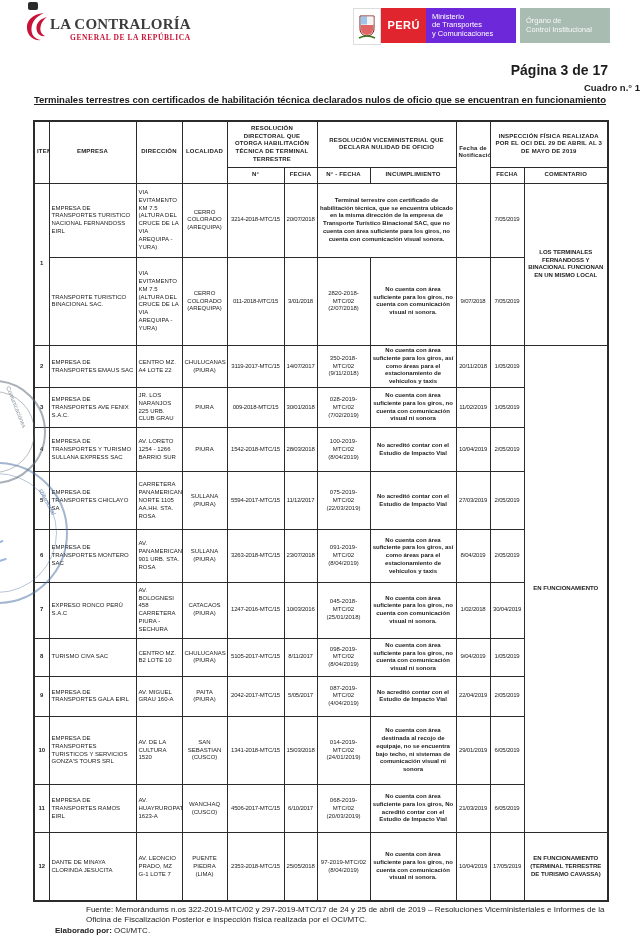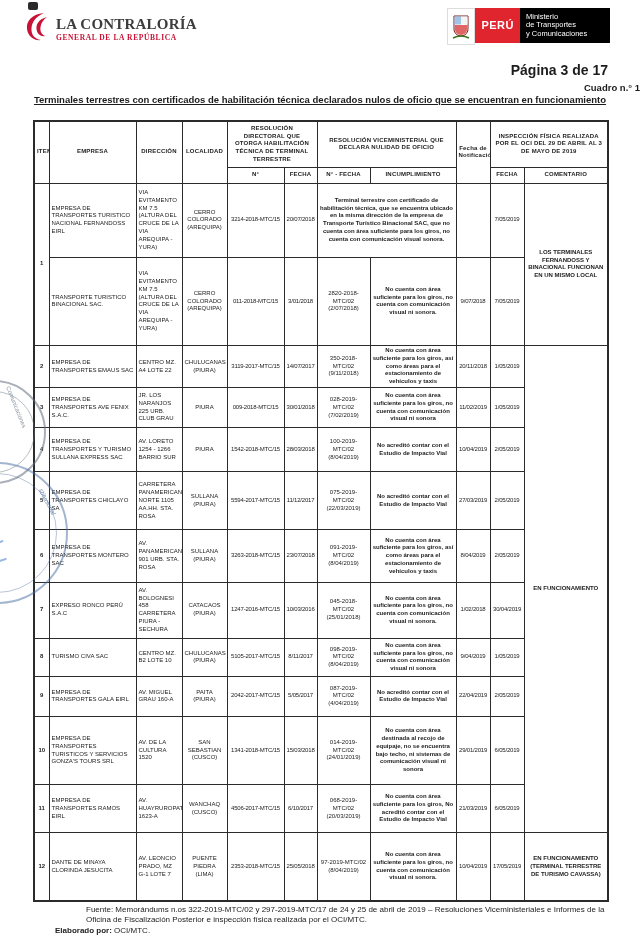--- a/index.html
+++ b/index.html
@@ -5,28 +5,28 @@
   html,body{margin:0;padding:0;}
   body{
     width:640px;height:939px;position:relative;background:#ffffff;
     font-family:"Liberation Sans","DejaVu Sans",sans-serif;color:#1c1c1c;
     overflow:hidden;
   }
   
   .scan-mark{position:absolute;left:28px;top:2px;width:10px;height:8px;background:#2a2a2a;border-radius:2px;}
   .hdr{position:absolute;left:0;top:8px;width:640px;height:44px;}
   .contraloria{position:absolute;left:24px;top:2px;display:flex;align-items:center;}
-  .contraloria .txt{margin-left:6px;line-height:1;}
+  .contraloria .txt{line-height:1;text-align:right;}
   .contraloria .l1{font-size:15px;font-weight:bold;color:#3d3d3f;letter-spacing:.2px;font-family:"Liberation Serif","DejaVu Serif",serif;}
   .contraloria .l2{font-size:7.5px;color:#c81237;font-weight:bold;letter-spacing:.6px;margin-top:2px;font-family:"Liberation Serif","DejaVu Serif",serif;}
   .gob{position:absolute;right:30px;top:0;display:flex;height:35px;}
   .escudo{width:26px;height:35px;background:#fff;border:1px solid #ddd;display:flex;align-items:center;justify-content:center;}
   .block{display:flex;align-items:center;padding:0 6px;color:#fff;line-height:1.15;}
   .blk-peru{background:#e0252f;font-weight:bold;font-size:11px;letter-spacing:.5px;}
-  .blk-mtc{background:#000000;font-size:7.5px;width:78px;}
+  .blk-mtc{background:#6d28d9;font-size:7.5px;width:78px;}
   .blk-oci{background:#a9bcb1;font-size:7.5px;width:78px;margin-left:4px;color:#f6f8f6;}
   .pre{white-space:pre-line;}
   .pagenum{position:absolute;right:32px;top:62px;font-size:14px;font-weight:bold;}
   .title1{position:absolute;left:0;top:82px;width:640px;text-align:right;font-size:9.5px;font-weight:bold;}
   .title2{position:absolute;left:0;top:94px;width:640px;text-align:center;font-size:9.5px;font-weight:bold;text-decoration:underline;}
   
   table.main{
     position:absolute;left:33px;top:120px;width:574px;height:782px;
     border-collapse:collapse;table-layout:fixed;
   }
@@ -88,20 +88,22 @@
         <rect x="2.5" y="2.5" width="6.5" height="8" fill="#9fc5e8"></rect>
         <rect x="9" y="2.5" width="6.5" height="8" fill="#f3f3f3"></rect>
         <path d="M3 11 h12 v3 a6 6 0 0 1 -6 7 a6 6 0 0 1 -6 -7 Z" fill="#e06666"></path>
         <path d="M1 24 q8 -4 16 0" stroke="#38761d" stroke-width="1.5" fill="none"></path>
       </svg>
     </div>
     <div class="block blk-peru">PERÚ</div>
     <div class="block blk-mtc pre">Ministerio
 de Transportes
 y Comunicaciones</div>
+    <div class="block blk-oci pre">Órgano de
+Control Institucional</div>
   </div>
 </div>
 
 <div class="pagenum">Página 3 de 17</div>
 <div class="title1">Cuadro n.° 1</div>
 <div class="title2">Terminales terrestres con certificados de habilitación técnica declarados nulos de oficio que se encuentran en funcionamiento</div>
 
 <div class="stamp stamp-a">
   <div class="ring"></div>
   <div class="arc-txt">Comunicaciones</div>

